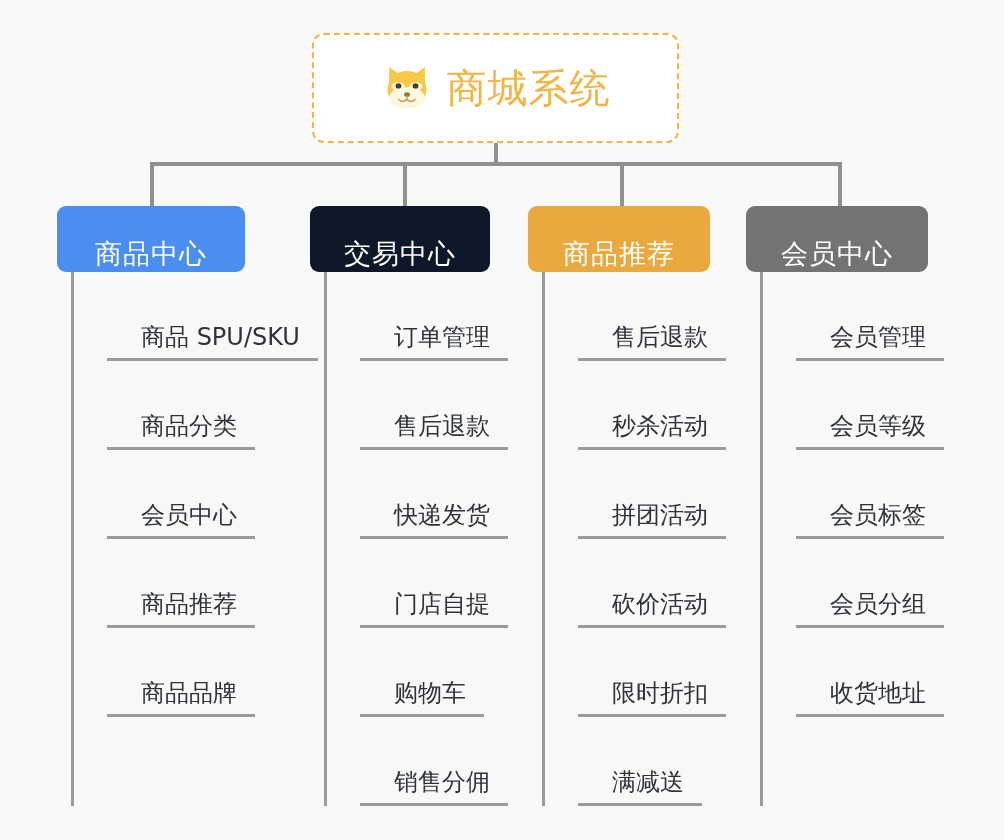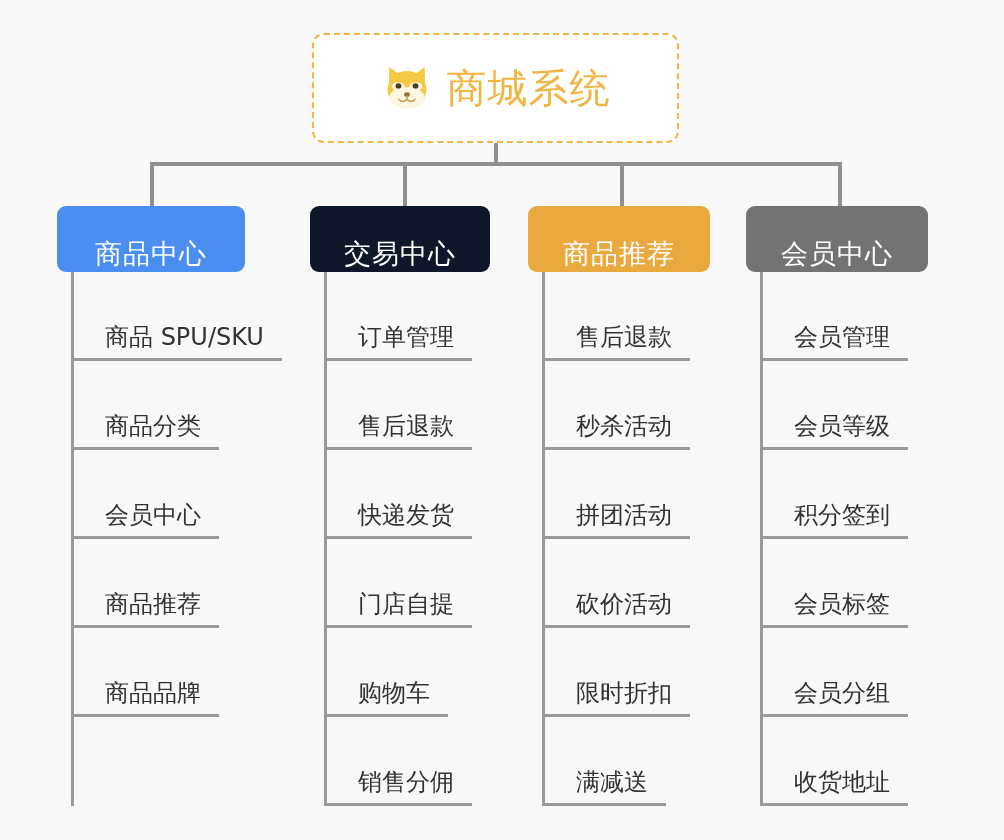--- a/index.html
+++ b/index.html
@@ -96,20 +96,21 @@
     padding-left: 14px;
   }
   .leaf-inner {
     display: inline-block;
     border-bottom: 3px solid #9a9a9a;
     padding: 0 18px 6px 34px;
     font-size: 24px;
     color: #2f3338;
     white-space: nowrap;
     line-height: 1.15;
+    margin-left: 36px;
   }
 </style>
 </head>
 <body>
 
 <div id="mindmap" style="background: rgb(248, 248, 248);">
 
   <div class="root-node" style="border-color: rgb(240, 182, 68);">
     <span class="root-icon">
       <svg viewBox="0 0 64 64" width="52" height="52" aria-hidden="true">
@@ -229,23 +230,20 @@
     </div>
     <div class="spine" style="height:534px;"></div>
     <div class="leaf-list">
       <div class="leaf">
           <span class="leaf-inner">会员管理</span>
         </div>
       <div class="leaf">
           <span class="leaf-inner">会员等级</span>
         </div>
       <div class="leaf">
-          <span class="leaf-inner">积分签到</span>
-        </div>
-      <div class="leaf">
           <span class="leaf-inner">会员标签</span>
         </div>
       <div class="leaf">
           <span class="leaf-inner">会员分组</span>
         </div>
       <div class="leaf">
           <span class="leaf-inner">收货地址</span>
         </div>
     </div>
   </div>

